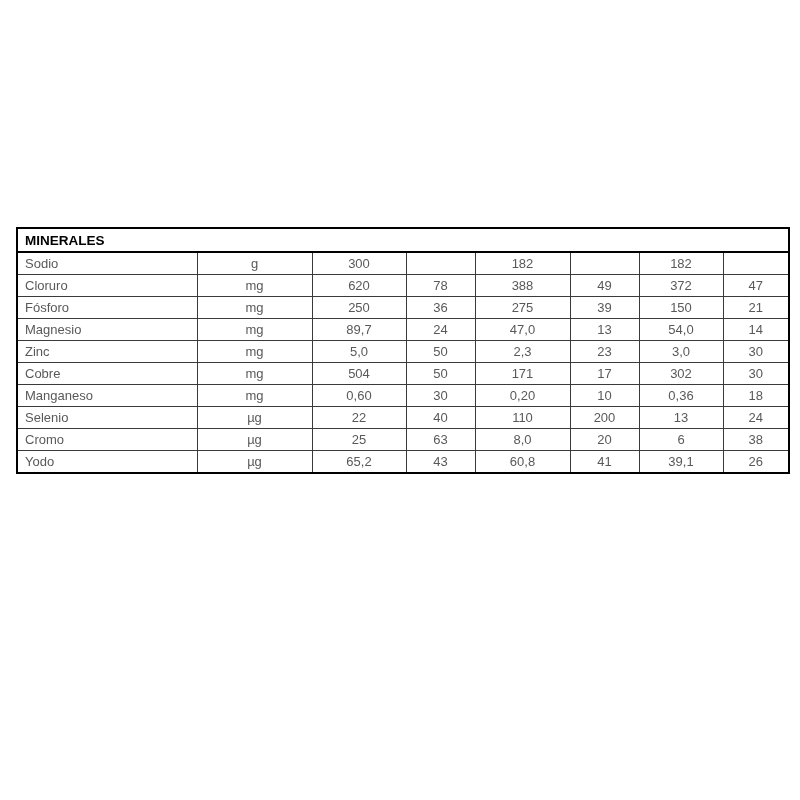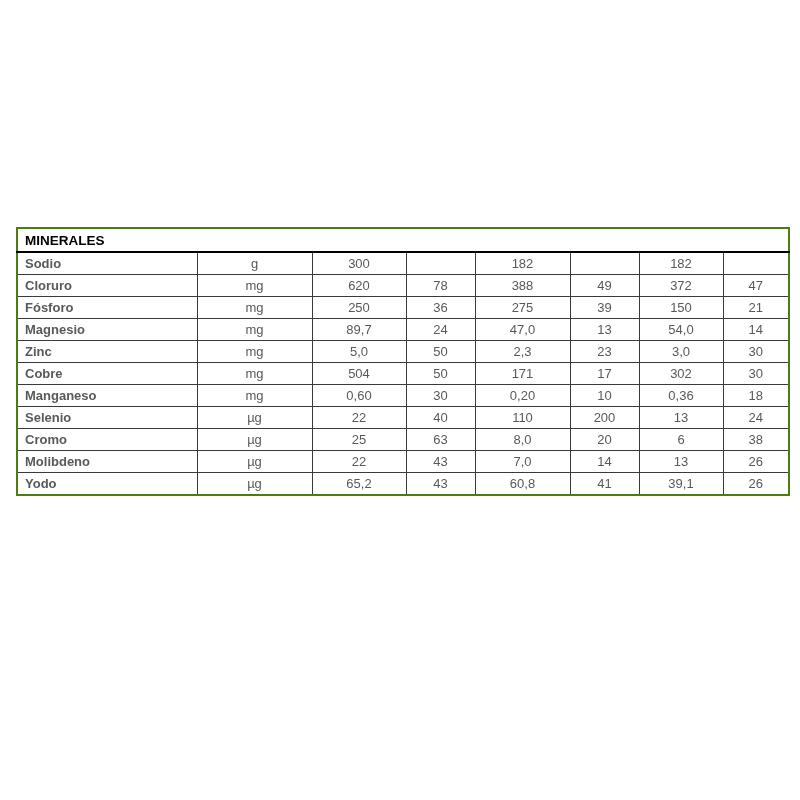--- a/index.html
+++ b/index.html
@@ -16,37 +16,36 @@
   .table-wrap {
     position: absolute;
     left: 16px;
     top: 227px;
     width: 772px;
   }
   table.minerals {
     border-collapse: collapse;
     table-layout: fixed;
     width: 772px;
-    border: 2px solid #4d7c0f;
+    border: 2px solid #000000;
   }
   table.minerals td {
     border: 1px solid #3a3a3a;
     font-size: 13px;
     color: #595959;
     height: 21px;
     text-align: center;
     padding: 0;
     overflow: hidden;
     white-space: nowrap;
     vertical-align: middle;
   }
   table.minerals td.name-cell {
     text-align: left;
     padding-left: 7px;
-    font-weight: bold;
   }
   table.minerals td.title-cell {
     font-weight: bold;
     color: #000000;
     font-size: 13.5px;
     text-align: left;
     padding-left: 7px;
     height: 22px;
     border: 1px solid #000000;
     border-bottom: 2px solid #000000;
@@ -155,30 +154,20 @@
           <td class="name-cell">Cromo</td>
           <td>µg</td>
           <td>25</td>
           <td>63</td>
           <td>8,0</td>
           <td>20</td>
           <td>6</td>
           <td>38</td>
         </tr>
         <tr>
-          <td class="name-cell">Molibdeno</td>
-          <td>µg</td>
-          <td>22</td>
-          <td>43</td>
-          <td>7,0</td>
-          <td>14</td>
-          <td>13</td>
-          <td>26</td>
-        </tr>
-        <tr>
           <td class="name-cell">Yodo</td>
           <td>µg</td>
           <td>65,2</td>
           <td>43</td>
           <td>60,8</td>
           <td>41</td>
           <td>39,1</td>
           <td>26</td>
         </tr>
       </tbody>

